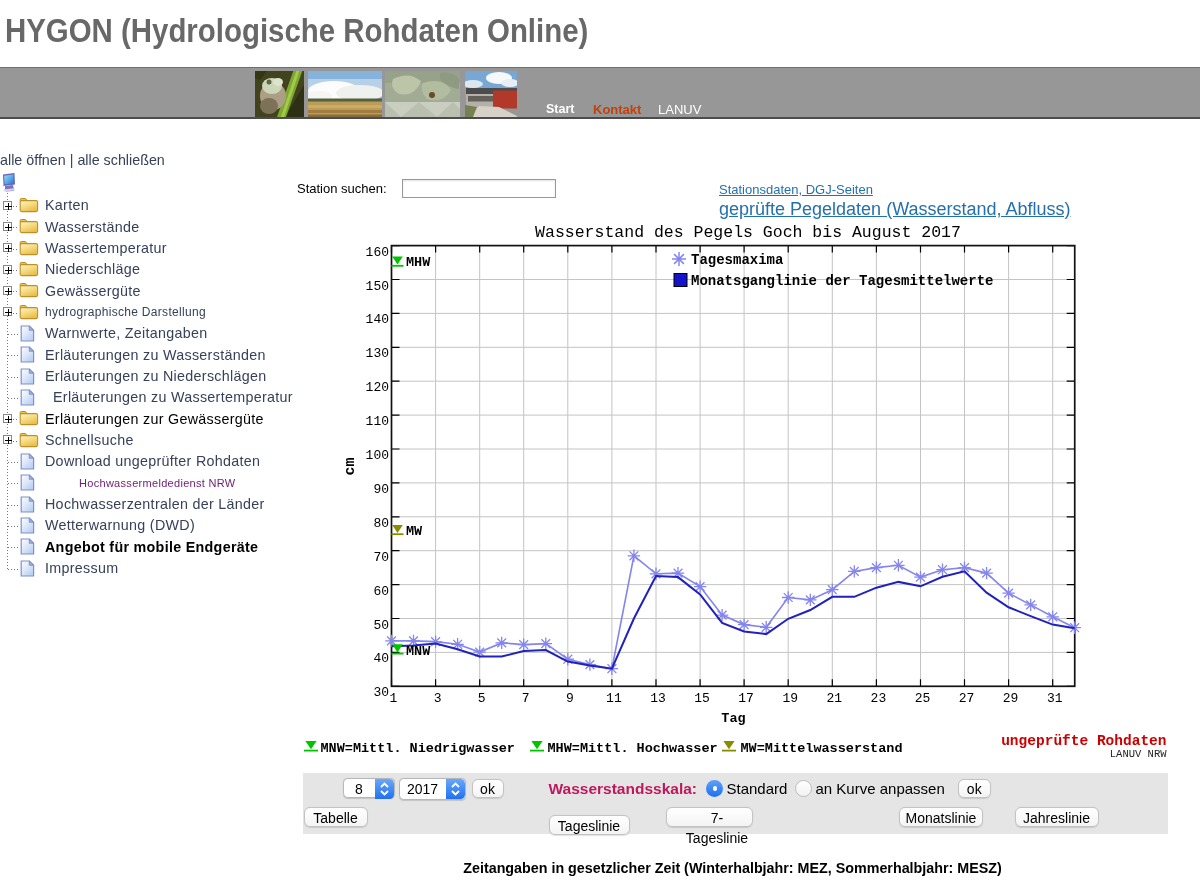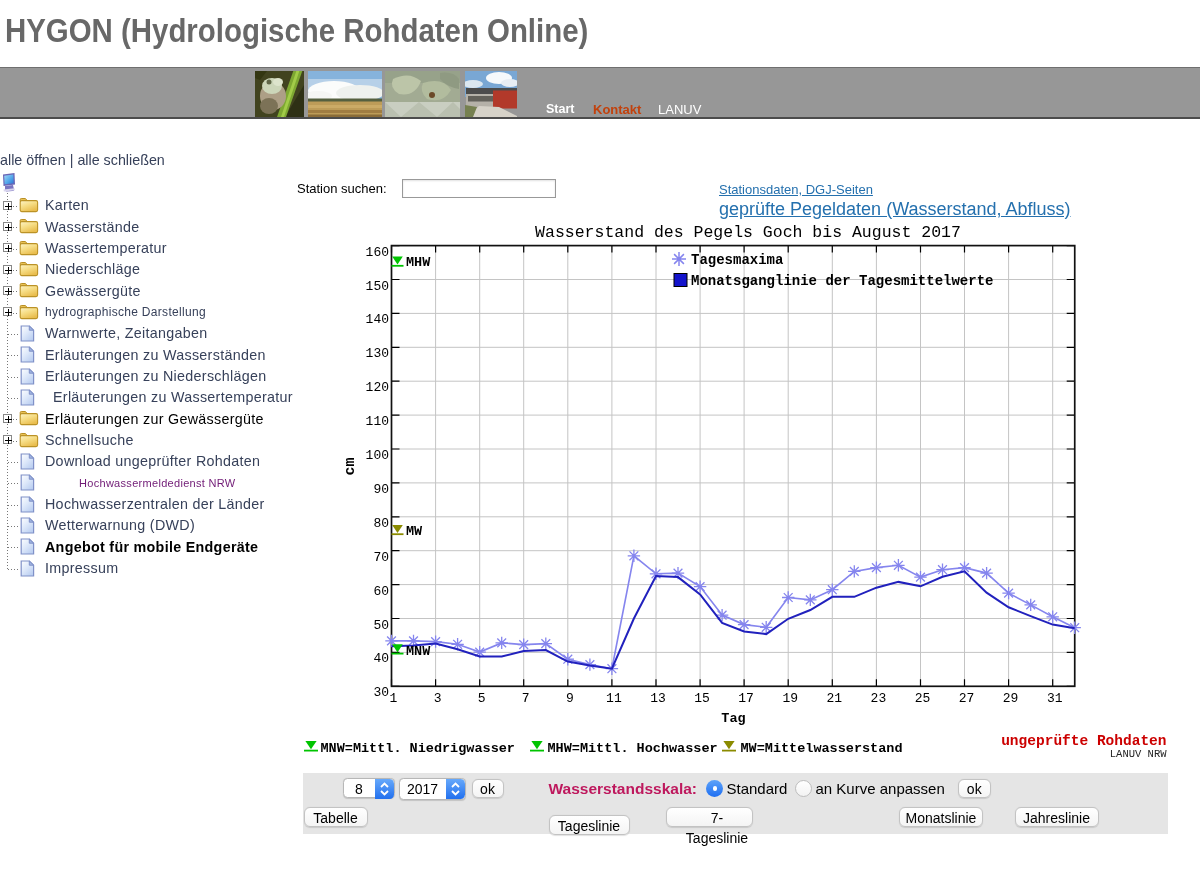--- a/index.html
+++ b/index.html
@@ -477,12 +477,13 @@
 <div style="position:absolute;left:712.5px;top:786px;width:4.5px;height:4.5px;border-radius:50%;background:#fff;"></div>
 <div style="position:absolute;left:726.5px;top:780px;font-size:15px;color:#000;">Standard</div>
 <div style="position:absolute;left:795px;top:779.5px;width:17px;height:17px;border-radius:50%;background:linear-gradient(#fff,#f2f2f2);border:1px solid #bdbdbd;"></div>
 <div style="position:absolute;left:815.5px;top:780px;font-size:15px;color:#000;">an Kurve anpassen</div>
 <div style="position:absolute;left:957.5px;top:779px;width:33.5px;height:19px;background:linear-gradient(#fff,#f4f4f4);border:1px solid #c3c3c3;border-radius:6px;box-shadow:0 0.5px 1px rgba(0,0,0,0.12);text-align:center;font-size:14px;color:#000;line-height:19px;">ok</div>
 <div style="position:absolute;left:303.5px;top:806.5px;width:64px;height:20px;background:linear-gradient(#fff,#f4f4f4);border:1px solid #c3c3c3;border-radius:6px;box-shadow:0 0.5px 1px rgba(0,0,0,0.12);text-align:center;font-size:14px;color:#000;line-height:20px;">Tabelle</div>
 <div style="position:absolute;left:548.5px;top:806.5px;width:81px;height:20px;background:linear-gradient(#fff,#f4f4f4);border:1px solid #c3c3c3;border-radius:6px;box-shadow:0 0.5px 1px rgba(0,0,0,0.12);text-align:center;font-size:14px;color:#000;line-height:20px;margin-top:8px;">Tageslinie</div>
 <div style="position:absolute;left:665.5px;top:806.5px;width:87px;height:20px;background:linear-gradient(#fff,#f4f4f4);border:1px solid #c3c3c3;border-radius:6px;box-shadow:0 0.5px 1px rgba(0,0,0,0.12);text-align:center;font-size:14px;color:#000;line-height:20px;padding-left:16px;">7-Tageslinie</div>
 <div style="position:absolute;left:855px;top:806.5px;width:84px;height:20px;background:linear-gradient(#fff,#f4f4f4);border:1px solid #c3c3c3;border-radius:6px;box-shadow:0 0.5px 1px rgba(0,0,0,0.12);text-align:center;font-size:14px;color:#000;line-height:20px;margin-left:44px;">Monatslinie</div>
 <div style="position:absolute;left:1014.5px;top:806.5px;width:84px;height:20px;background:linear-gradient(#fff,#f4f4f4);border:1px solid #c3c3c3;border-radius:6px;box-shadow:0 0.5px 1px rgba(0,0,0,0.12);text-align:center;font-size:14px;color:#000;line-height:20px;">Jahreslinie</div>
+<div style="position:absolute;left:297px;top:860px;width:871px;text-align:center;font-size:14.3px;font-weight:bold;color:#000;">Zeitangaben in gesetzlicher Zeit (Winterhalbjahr: MEZ, Sommerhalbjahr: MESZ)</div>
 </div>
 </body></html>

